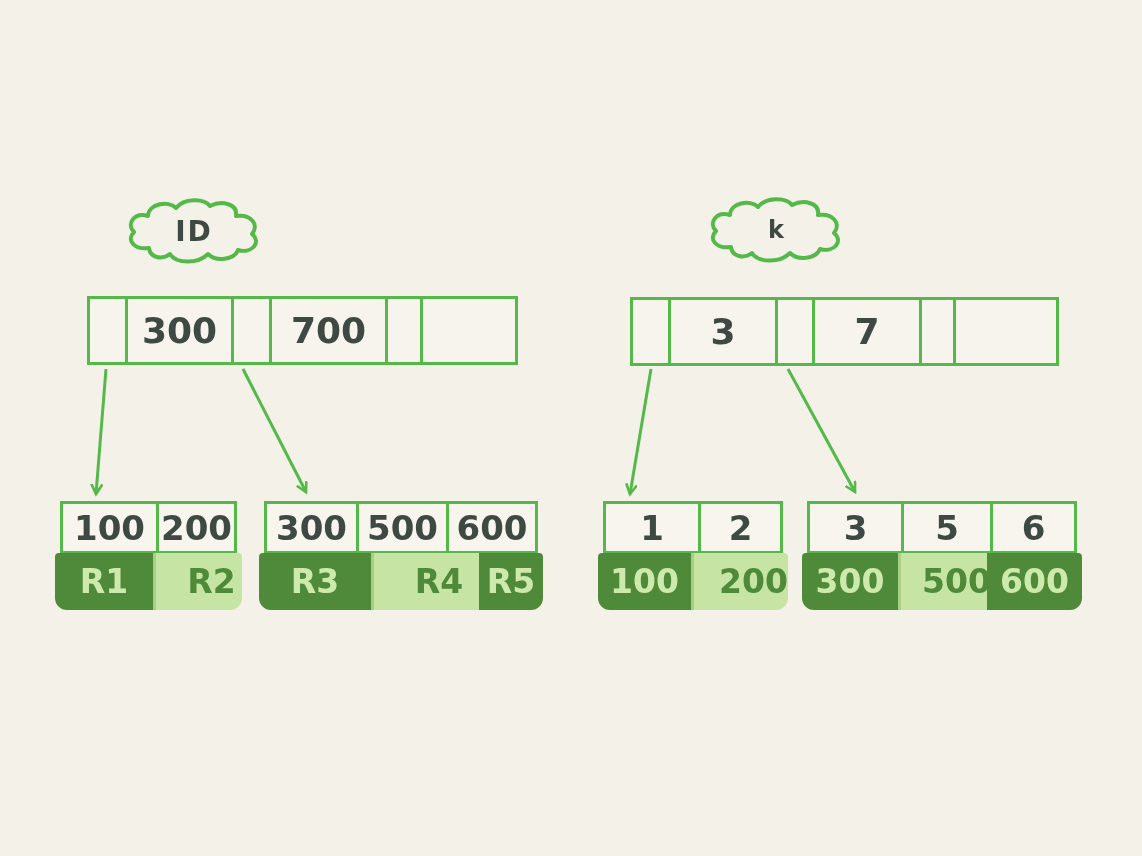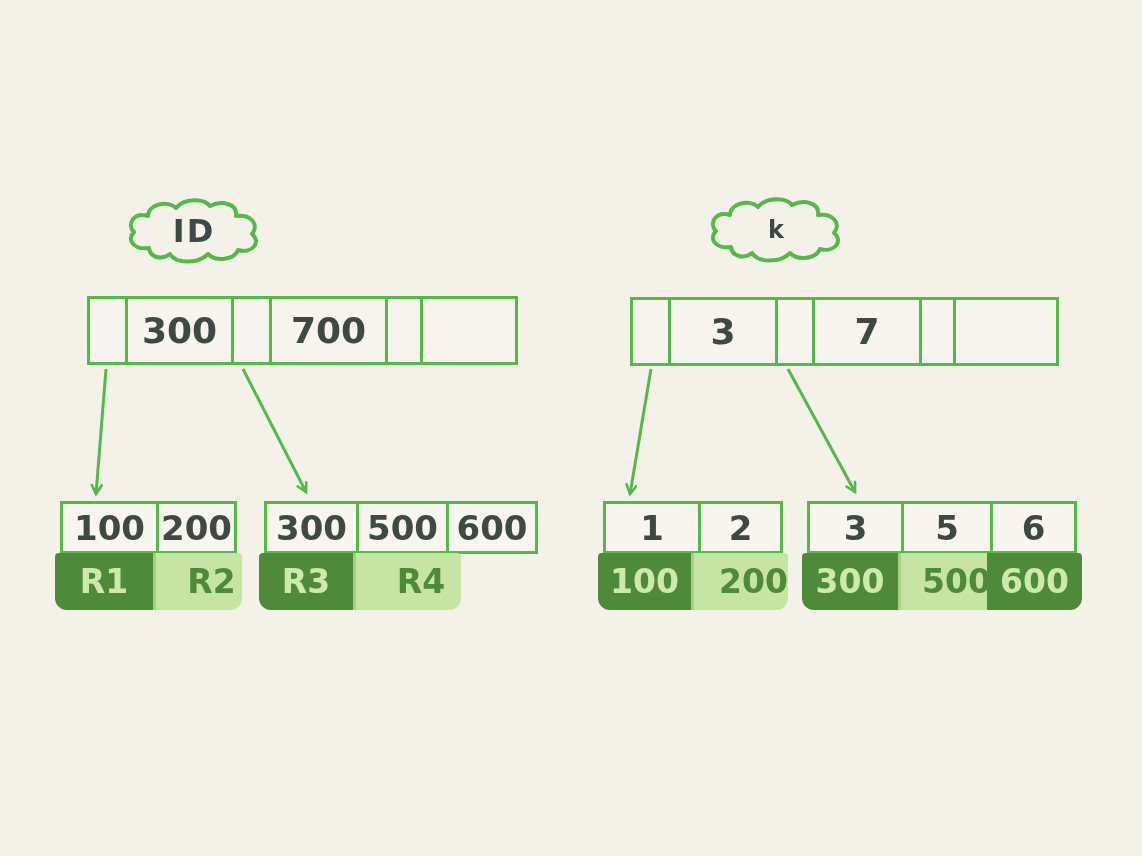--- a/index.html
+++ b/index.html
@@ -13,21 +13,21 @@
   .canvas { position: absolute; inset: 0; }
 
   
   .cloud { position: absolute; }
   .cloud svg { position: absolute; inset: 0; }
   .cloud-label {
     position: absolute; inset: 0;
     display: flex; align-items: center; justify-content: center;
     color: #3f4944; font-weight: bold;
   }
-  .cloud-label.big { font-size: 32px; letter-spacing: 2px; }
+  .cloud-label.big { font-size: 28px; letter-spacing: 2px; }
   .cloud-label.small { font-size: 24px; }
 
   
   .bar {
     position: absolute;
     display: flex;
     height: 69px;
     border: 3px solid #54b949;
     box-sizing: border-box;
     background: #f6f4ec;
@@ -129,22 +129,23 @@
     </div>
   </div>
 
   <div class="leaf" style="left:264px; top:501px; width:274px">
     <div class="keys">
       <div class="kcell" style="width:89px">300</div>
       <div class="kcell" style="width:90px">500</div>
       <div class="kcell" style="flex:1">600</div>
     </div>
     <div class="values">
-      <div class="vcell dark" style="width:94px">R3</div>
+      <div class="vcell dark" style="width:112px">R3</div>
       <div class="vcell light" style="width:108px">R4</div>
+      <div class="vcell dark" style="flex:1">R5</div>
     </div>
   </div>
 
   <div class="cloud" style="left:706px; top:194px; width:140px; height:72px">
     <svg viewBox="0 0 140 70" width="140" height="72">
       <path d="M25,52 C10,54 2,44 10,36 C2,28 10,16 24,20 C24,8 44,4 52,12 C60,2 80,2 86,10
                C98,4 114,8 112,20 C126,18 136,28 128,38 C138,46 128,58 114,54
                C110,64 92,66 84,58 C74,68 52,68 46,58 C38,64 26,62 25,52 Z" fill="none" stroke="#54b949" stroke-width="4" stroke-linejoin="round"></path>
     </svg>
     <span class="cloud-label small">k</span>

